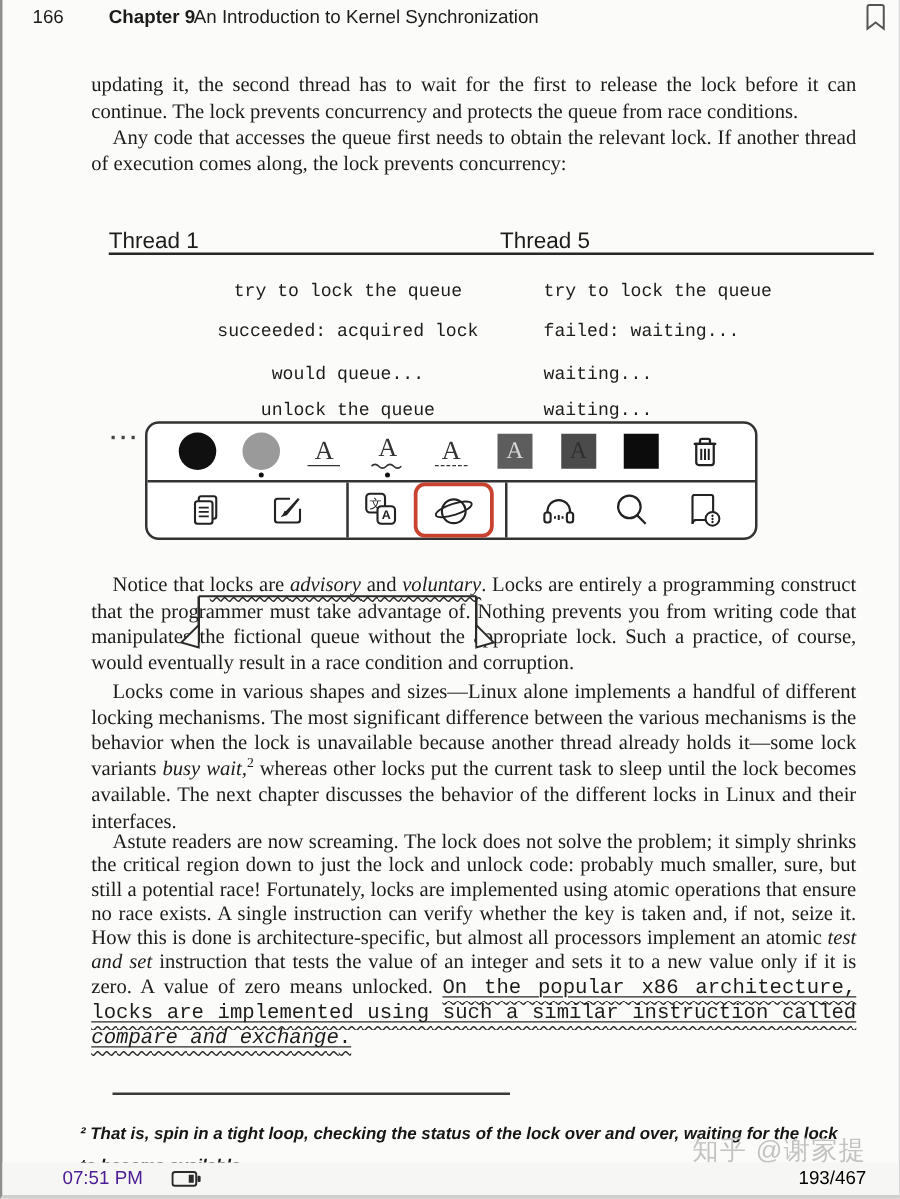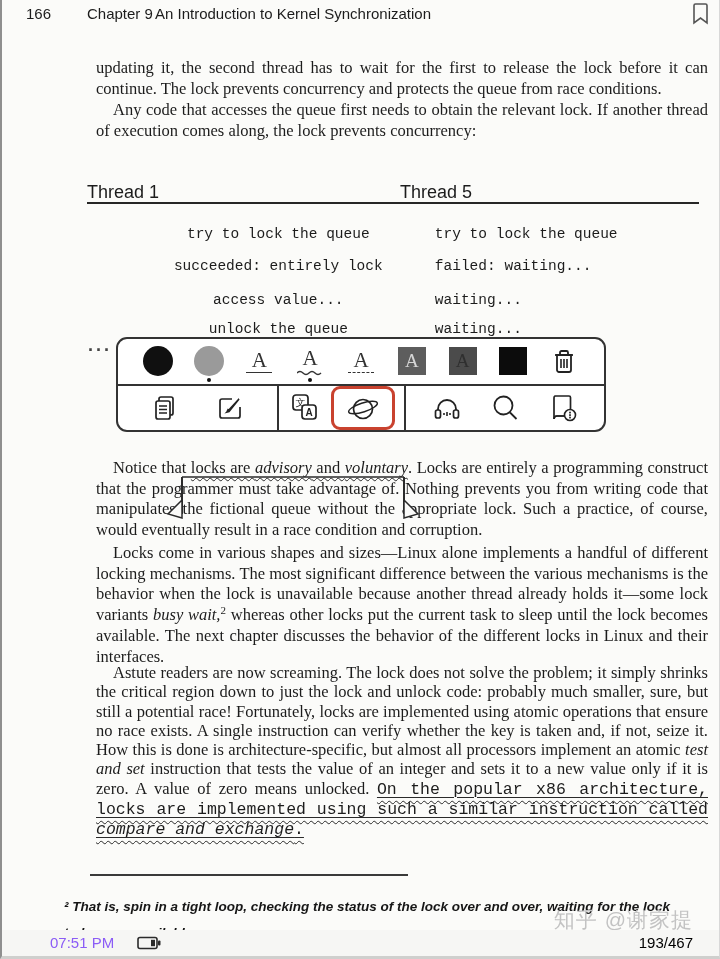--- a/index.html
+++ b/index.html
@@ -8,26 +8,26 @@
     background:#fbfbf9;color:#1c1c1c;
     font-family:"Liberation Serif", serif;
   }
   .page{position:absolute;inset:0;border-left:2px solid #8f8f8f;border-right:1px solid #d8d8d8;border-bottom:3px solid #cfcfcd;}
   .abs{position:absolute;}
   .sans{font-family:"Liberation Sans", sans-serif;}
   .mono{font-family:"Liberation Mono", monospace;text-align:center;}
 
   
   .hdr-num{left:24px;top:5px;font-size:15px;font-weight:normal;}
-  .hdr-chapter{left:85px;top:5px;font-size:15px;font-weight:normal;}
+  .hdr-chapter{left:85px;top:5px;font-size:15px;font-weight:bold;}
   .hdr-title{left:153px;top:5px;font-size:15px;}
   .bookmark{right:10px;top:2px;}
 
   
-  .para{left:94px;width:612px;text-align:justify;font-size:16.5px;line-height:20.5px;}
+  .para{left:71px;width:612px;text-align:justify;font-size:16.5px;line-height:20.5px;}
   .indent{text-indent:17px;}
   .it{font-style:italic;}
   sup.fn{font-size:11px;vertical-align:super;line-height:0;}
   .uw{text-decoration:underline wavy #2a2a2a 1px;text-underline-offset:4px;}
   .uw2{text-decoration:underline wavy #2a2a2a 1px;text-underline-offset:6px;font-family:Liberation Mono, monospace;}
   .us{text-decoration:underline solid #2a2a2a 1px;text-underline-offset:2.5px;}
 
   
   .th{font-size:18px;font-weight:normal;}
   .thead-rule{left:85px;top:202px;width:612px;border-top:2px solid #262626;}
@@ -62,21 +62,21 @@
   
   .sel-svg{position:absolute;left:68px;top:16px;pointer-events:none;}
 
   
   .fnrule{left:88px;top:874px;width:318px;border-top:2px solid #3a3a3a;}
   .footnote{left:62px;top:894px;width:616px;font-size:13.5px;font-style:italic;font-weight:600;line-height:26px;color:#161616;}
 
   
   .watermark{right:26px;top:906px;font-size:21px;color:#c3c3c3;letter-spacing:1px;margin-left:40px;}
   .statusbar{left:0;right:0;bottom:0;height:26px;background:#f6f6f4;}
-  .time{left:48px;bottom:5px;font-size:15px;color:#8b5cf6;}
+  .time{left:48px;bottom:5px;font-size:15px;color:#4c1d95;}
   .battery{left:135px;bottom:6px;}
   .progress{right:26px;bottom:5px;font-size:15px;color:#000000;}
 </style>
 </head>
 <body>
 
 <div class="page">
 
   <div class="abs sans hdr-num">166</div>
   <div class="abs sans hdr-chapter">Chapter 9</div>
@@ -95,24 +95,24 @@
   </div>
 
   <div class="abs sans th" style="left:85px;top:182px;">Thread 1</div>
   <div class="abs sans th" style="left:398px;top:182px;">Thread 5</div>
   <div class="abs thead-rule"></div>
 
   <div class="abs mono trow" style="top:210px;">
     <span class="c1">try to lock the queue</span><span>try to lock the queue</span>
   </div>
   <div class="abs mono trow" style="top:242px;">
-    <span class="c1">succeeded: entirely lock</span><span>failed: waiting...</span>
+    <span class="c1">succeeded: acquired lock</span><span>failed: waiting...</span>
   </div>
   <div class="abs mono trow" style="top:276px;">
-    <span class="c1">access value...</span><span>waiting...</span>
+    <span class="c1">would queue...</span><span>waiting...</span>
   </div>
   <div class="abs mono trow" style="top:305px;">
     <span class="c1">unlock the queue</span><span>waiting...</span>
   </div>
 
   <div class="abs sans more-dots">···</div>
 
   <div class="abs popup">
     <div class="prow prow1">
       <div class="tool">

